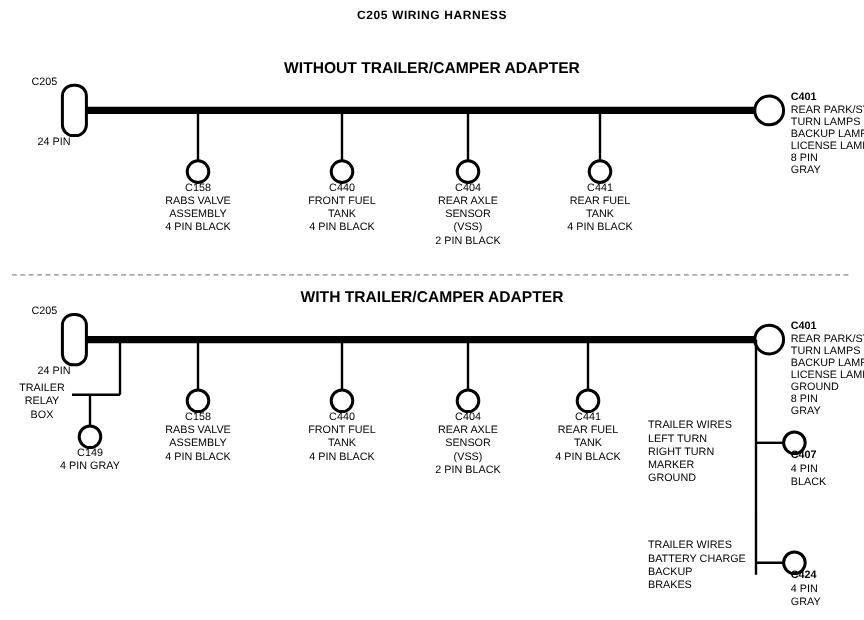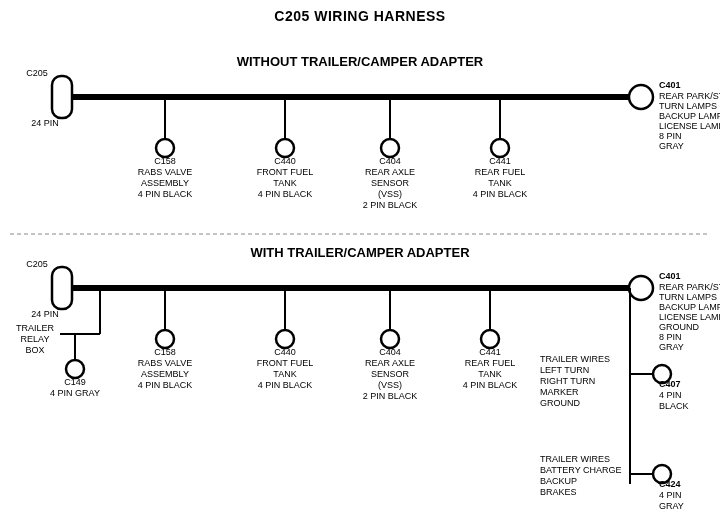--- a/index.html
+++ b/index.html
@@ -8,21 +8,21 @@
       height: 517px;
       background: #fff;
       font-family: Arial, sans-serif;
       font-size: 10px;
       overflow: hidden;
       position: relative;
     }
 
     .page-title {
       text-align: center;
-      font-size: 14px;
+      font-size: 10px;
       font-weight: bold;
       padding-top: 8px;
       letter-spacing: 0.5px;
     }
 
     .diagram-container {
       position: relative;
       width: 720px;
       height: 500px;
     }

